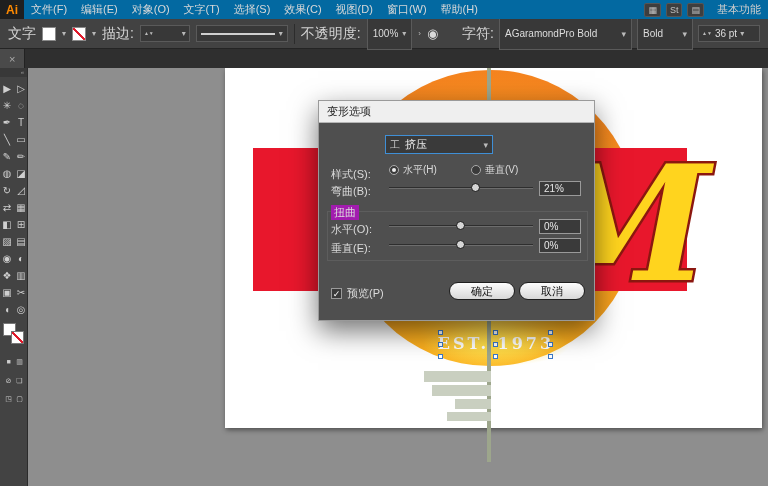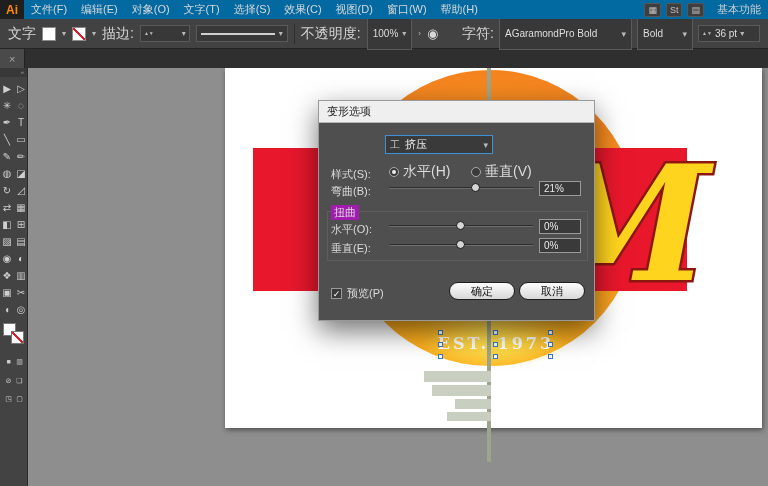--- a/index.html
+++ b/index.html
@@ -91,21 +91,21 @@
     border:1px solid #9a9a9a; box-shadow:0 10px 26px rgba(0,0,0,.55); background:#4f4f4f; }
   .dialog-title { height:22px; background:#efefef; border-bottom:1px solid #b5b5b5; display:flex;
     align-items:center; padding-left:8px; font-size:11px; color:#222222; }
   .dialog-body { position:relative; height:198px; font-size:11px; }
   .d-label { position:absolute; font-size:11px; color:#dcdcdc; white-space:nowrap; }
   .d-dropdown { position:absolute; left:66px; top:12px; width:108px; height:19px; background:#3a3a3a;
     border:1px solid var(--accent-blue,#3f8fd6); display:flex; align-items:center; gap:5px;
     padding:0 4px; color:#e8e8e8; font-size:11px; }
   .sq-icon { font-size:10px; color:#cccccc; }
   .dd-chev { margin-left:auto; font-size:9px; color:#bbbbbb; }
-  .radio { position:absolute; display:inline-flex; align-items:center; color:#dcdcdc; font-size:14px; }
+  .radio { position:absolute; display:inline-flex; align-items:center; color:#dcdcdc; font-size:10px; }
   .rb { width:10px; height:10px; border-radius:50%; border:1px solid #aaaaaa; background:#3a3a3a;
     display:inline-block; margin-right:4px; }
   .rb.checked::after { content:''; display:block; width:4px; height:4px; border-radius:50%;
     background:#ececec; margin:2px; }
   .slider { position:absolute; width:144px; height:12px; }
   .track { position:absolute; left:0; right:0; top:5px; height:2px; background:#2e2e2e; border-bottom:1px solid #6d6d6d; }
   .knob { position:absolute; top:1px; width:9px; height:9px; border-radius:50%; background:#d6d6d6; border:1px solid #151515; }
   .valbox { position:absolute; width:42px; height:15px; background:#3a3a3a; border:1px solid #9a9a9a;
     color:#e8e8e8; font-size:10px; line-height:13px; padding-left:4px; }
   .distort-box { position:absolute; left:8px; top:88px; width:261px; height:50px; border:1px solid #5d5d5d; }

